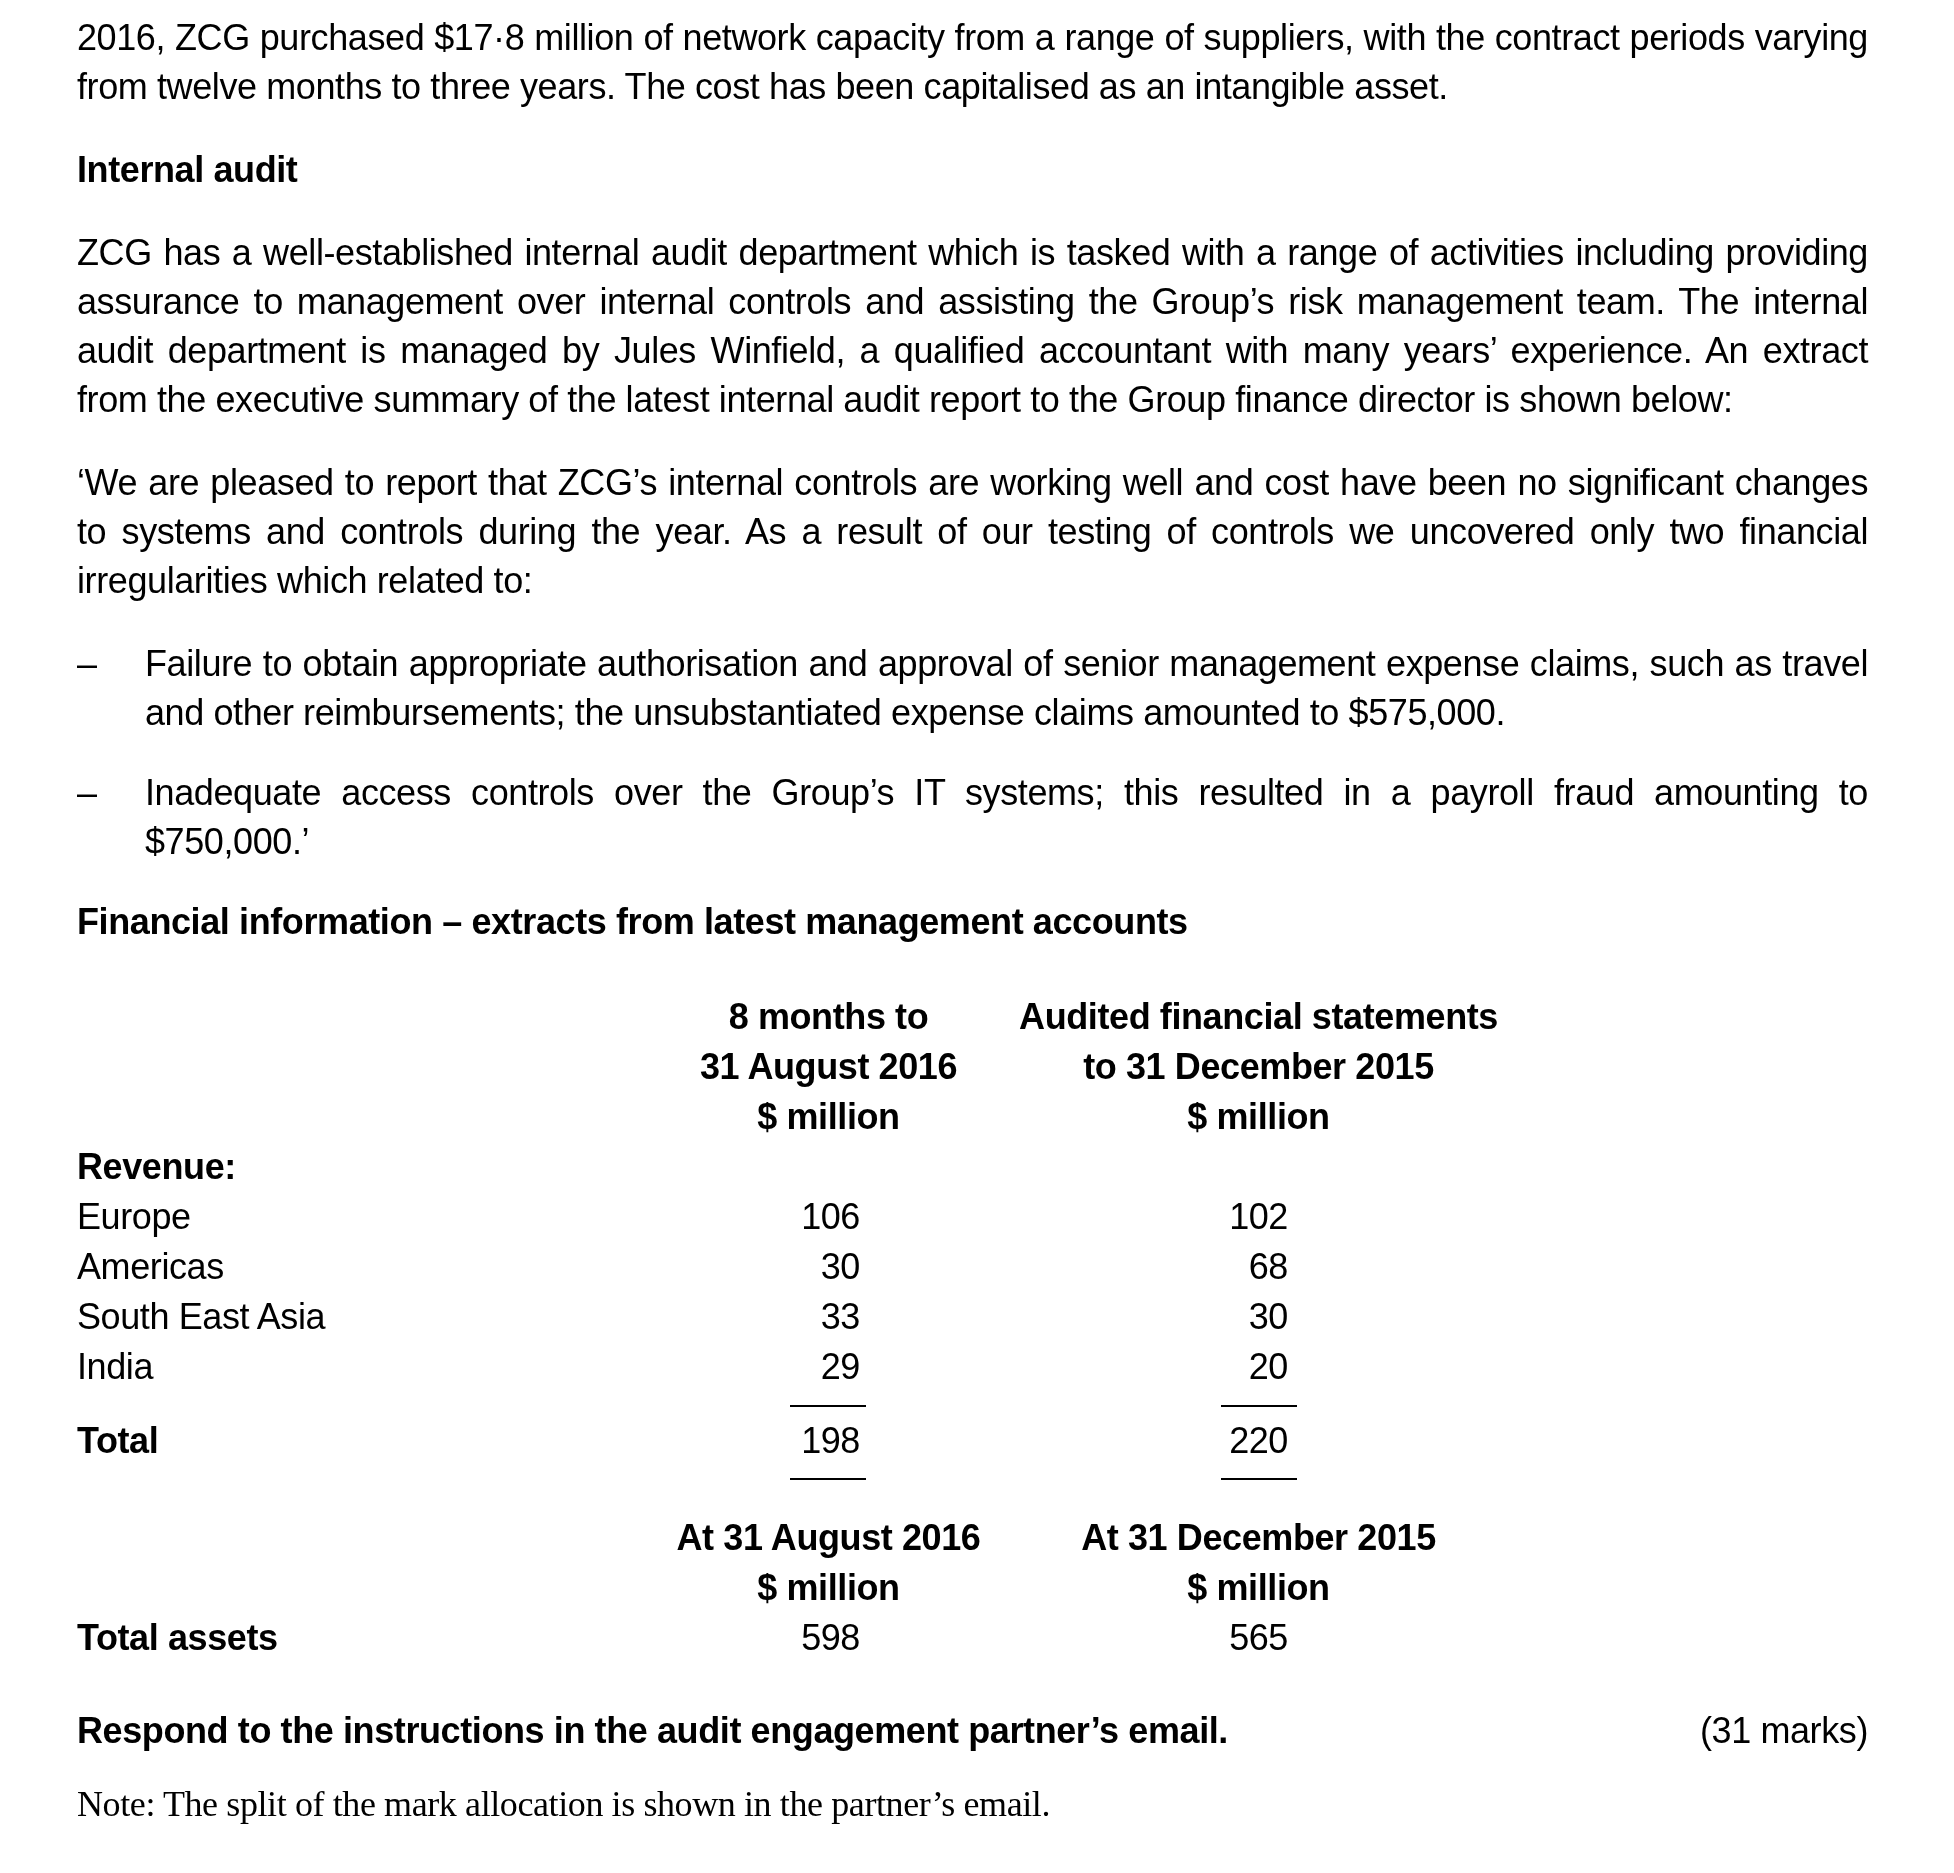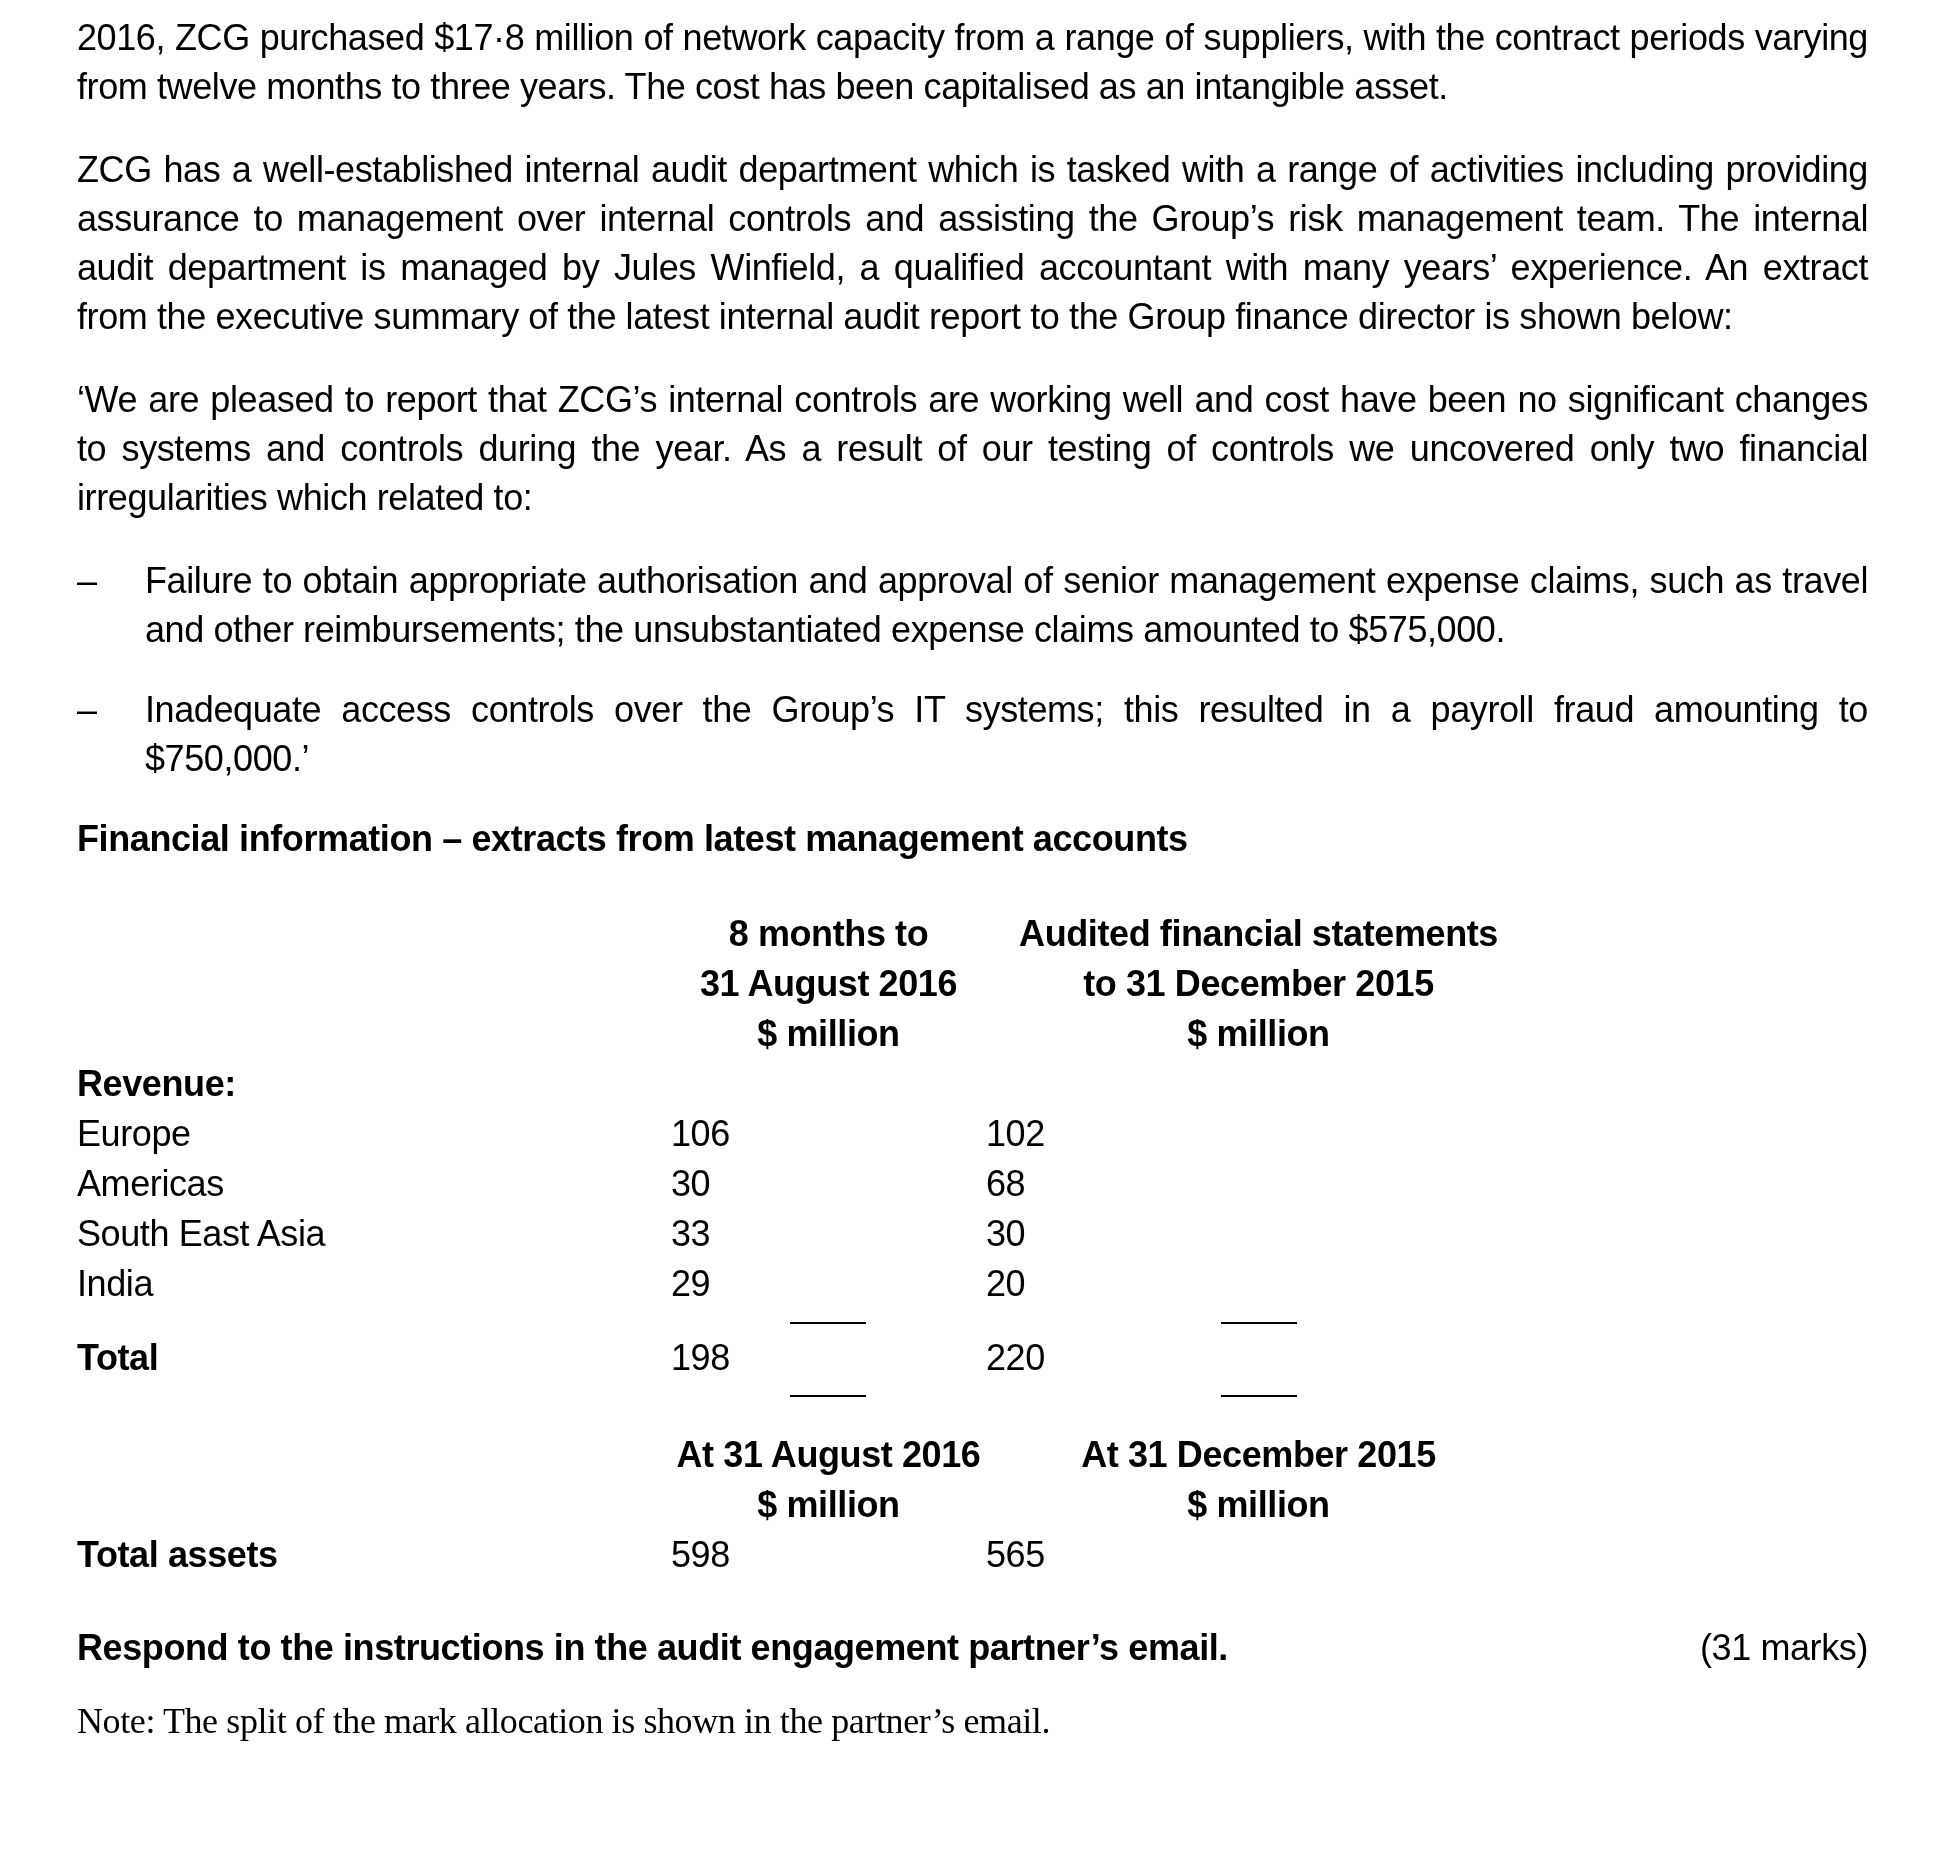--- a/index.html
+++ b/index.html
@@ -24,21 +24,21 @@
   .bullet-text { flex: 1; text-align: justify; }
 
   
   .fin-table { margin: 0 0 0 0; }
   .trow { display: grid; grid-template-columns: 594px 315px 545px; }
   .cell { min-height: 49px; }
   .hcell { text-align: center; font-weight: bold; }
   .hline { display: block; line-height: 50px; }
   .lbl { text-align: left; }
   .bold { font-weight: bold; }
-  .num { text-align: left; }
+  .num { text-align: right; }
   .c2.num { padding-right: 126px; }
   .c3.num { padding-right: 243px; }
   .row-line { line-height: 50px; }
   .rule-row { margin: 12.6px 0 9px 0; }
   .rule { border-top: 2.7px solid #000; width: 76px; height: 0; justify-self: end; }
   .c2.rule { margin-right: 120px; }
   .c3.rule { margin-right: 234px; }
   .tbl-gap { height: 23.4px; }
   .hdr-gap { height: 12.6px; }
 
@@ -51,20 +51,21 @@
   .note-line { margin: 0 0 25px 0; font-family: Liberation Serif, serif; }
   .prof-para { position: relative; font-weight: bold; text-align: justify; margin: 0; }
 </style>
 </head>
 <body>
 
 <div class="page">
 
   <p class="para">2016, ZCG purchased $17·8 million of network capacity from a range of suppliers, with the contract periods varying from twelve months to three years. The cost has been capitalised as an intangible asset.</p>
 
+  <div class="heading">Internal audit</div>
 
   <p class="para">ZCG has a well-established internal audit department which is tasked with a range of activities including providing assurance to management over internal controls and assisting the Group’s risk management team. The internal audit department is managed by Jules Winfield, a qualified accountant with many years’ experience. An extract from the executive summary of the latest internal audit report to the Group finance director is shown below:</p>
 
   <p class="para">‘We are pleased to report that ZCG’s internal controls are working well and cost have been no significant changes to systems and controls during the year. As a result of our testing of controls we uncovered only two financial irregularities which related to:</p>
 
   <div class="bullet">
     <span class="bullet-marker">–</span>
     <span class="bullet-text">Failure to obtain appropriate authorisation and approval of senior management expense claims, such as travel and other reimbursements; the unsubstantiated expense claims amounted to $575,000.</span>
   </div>
 

